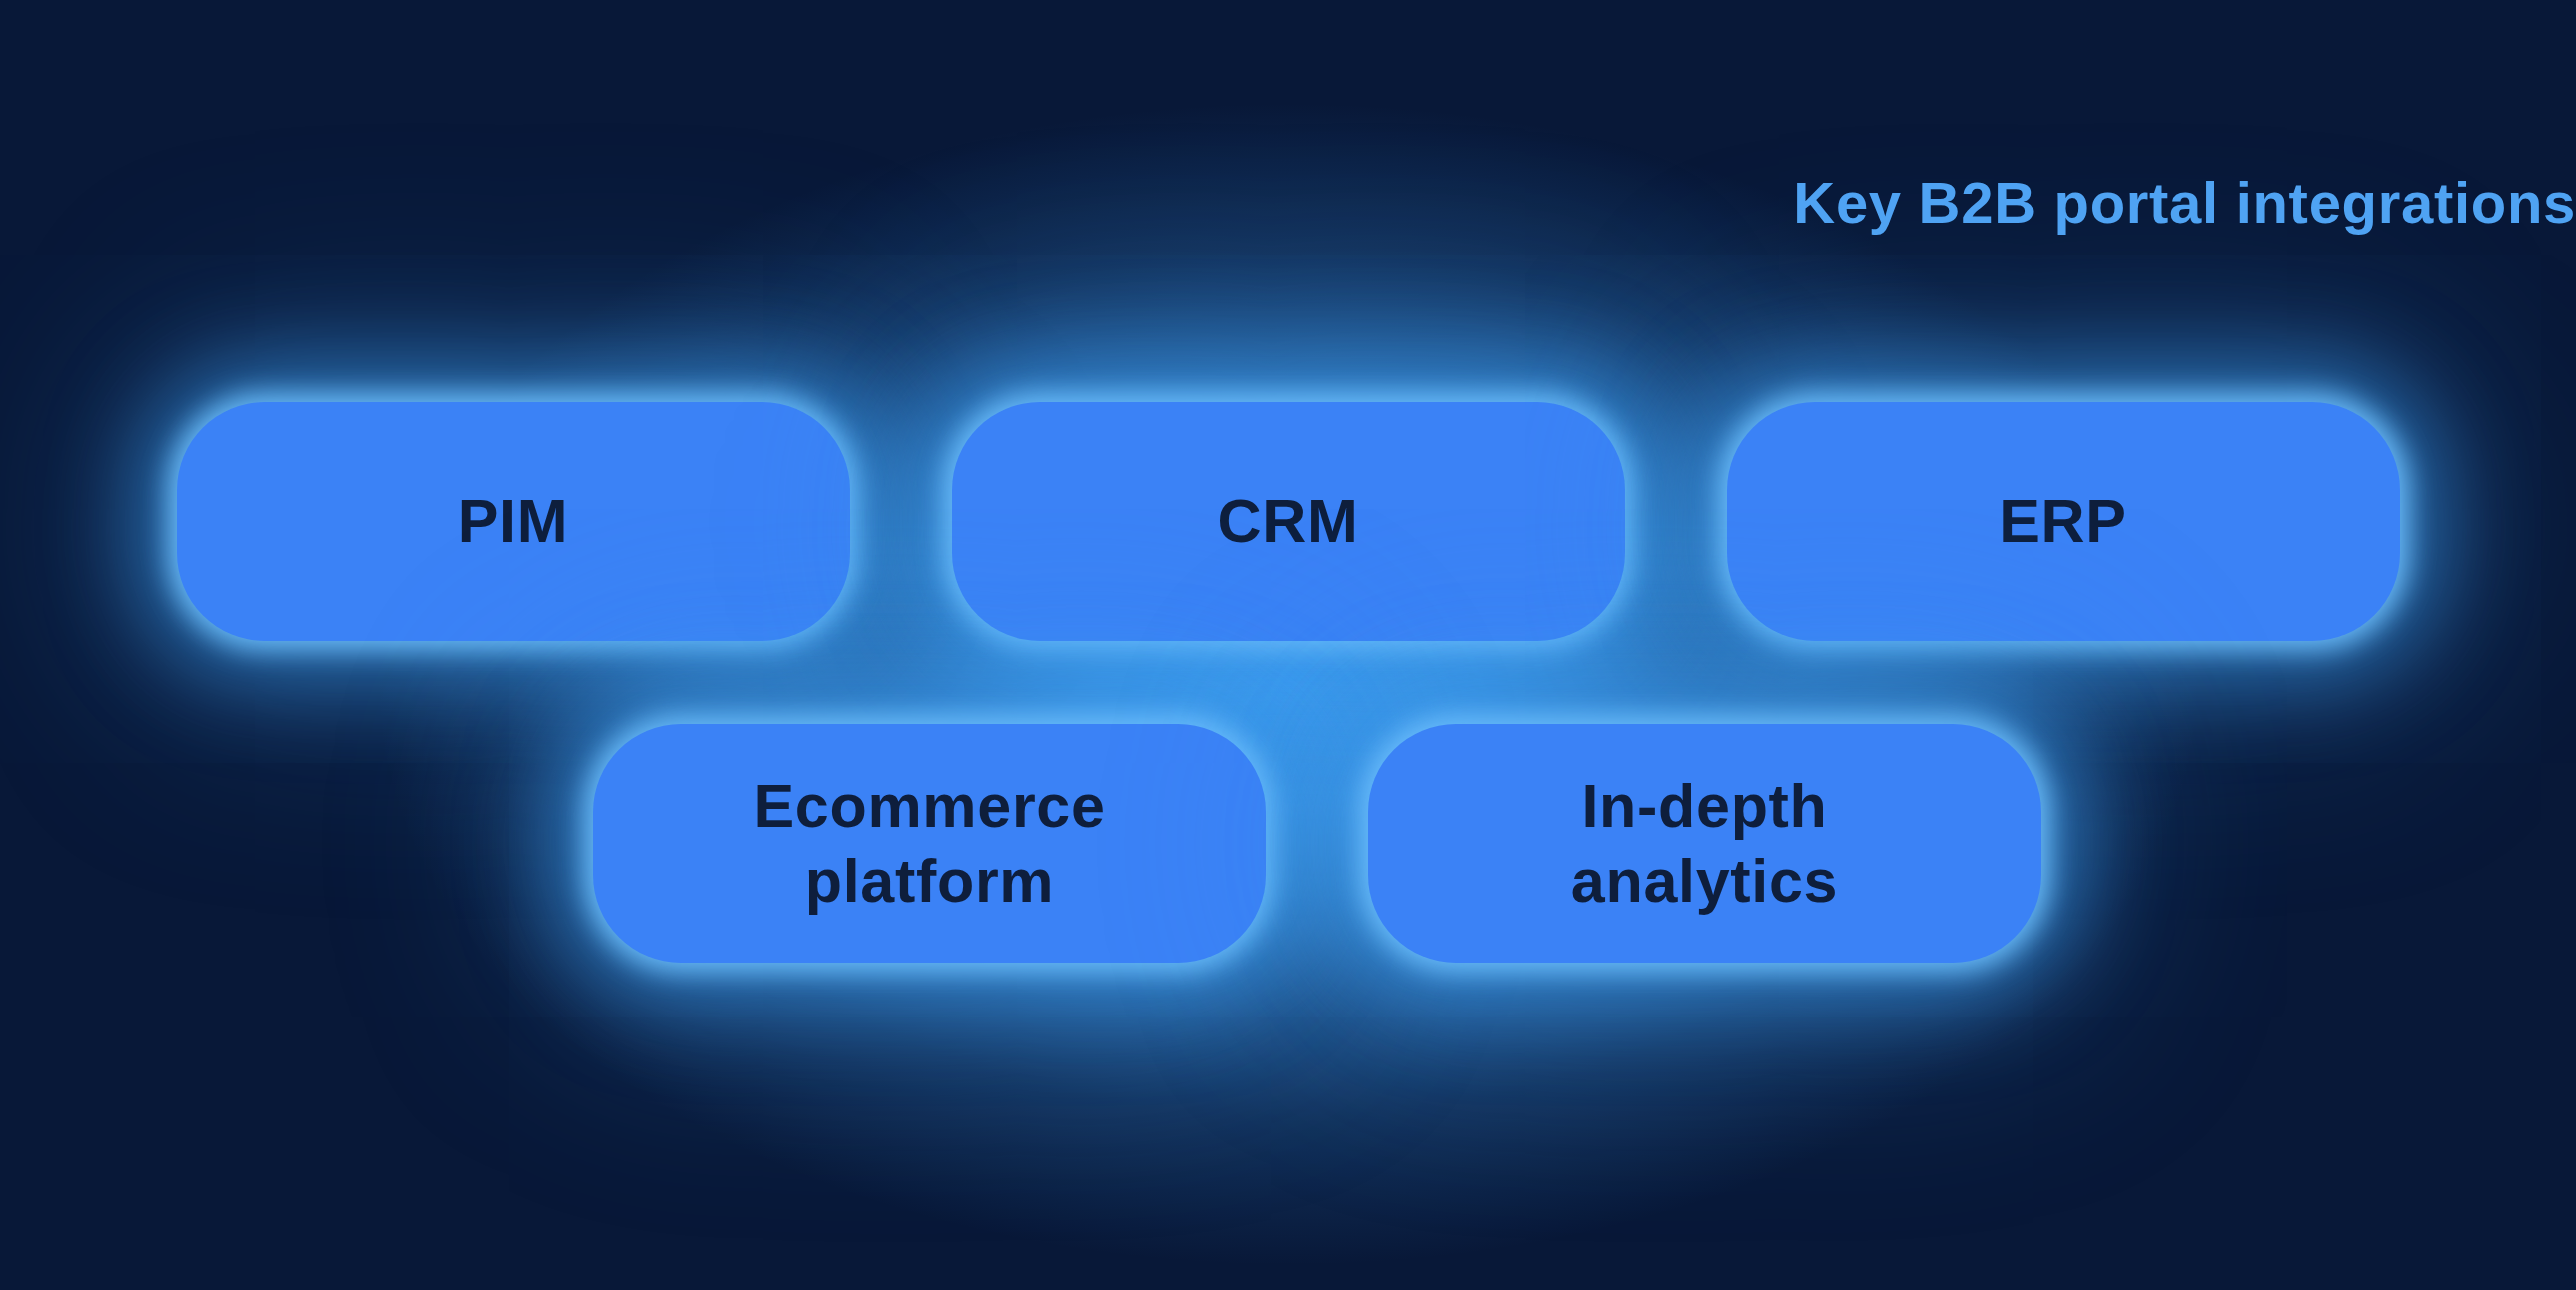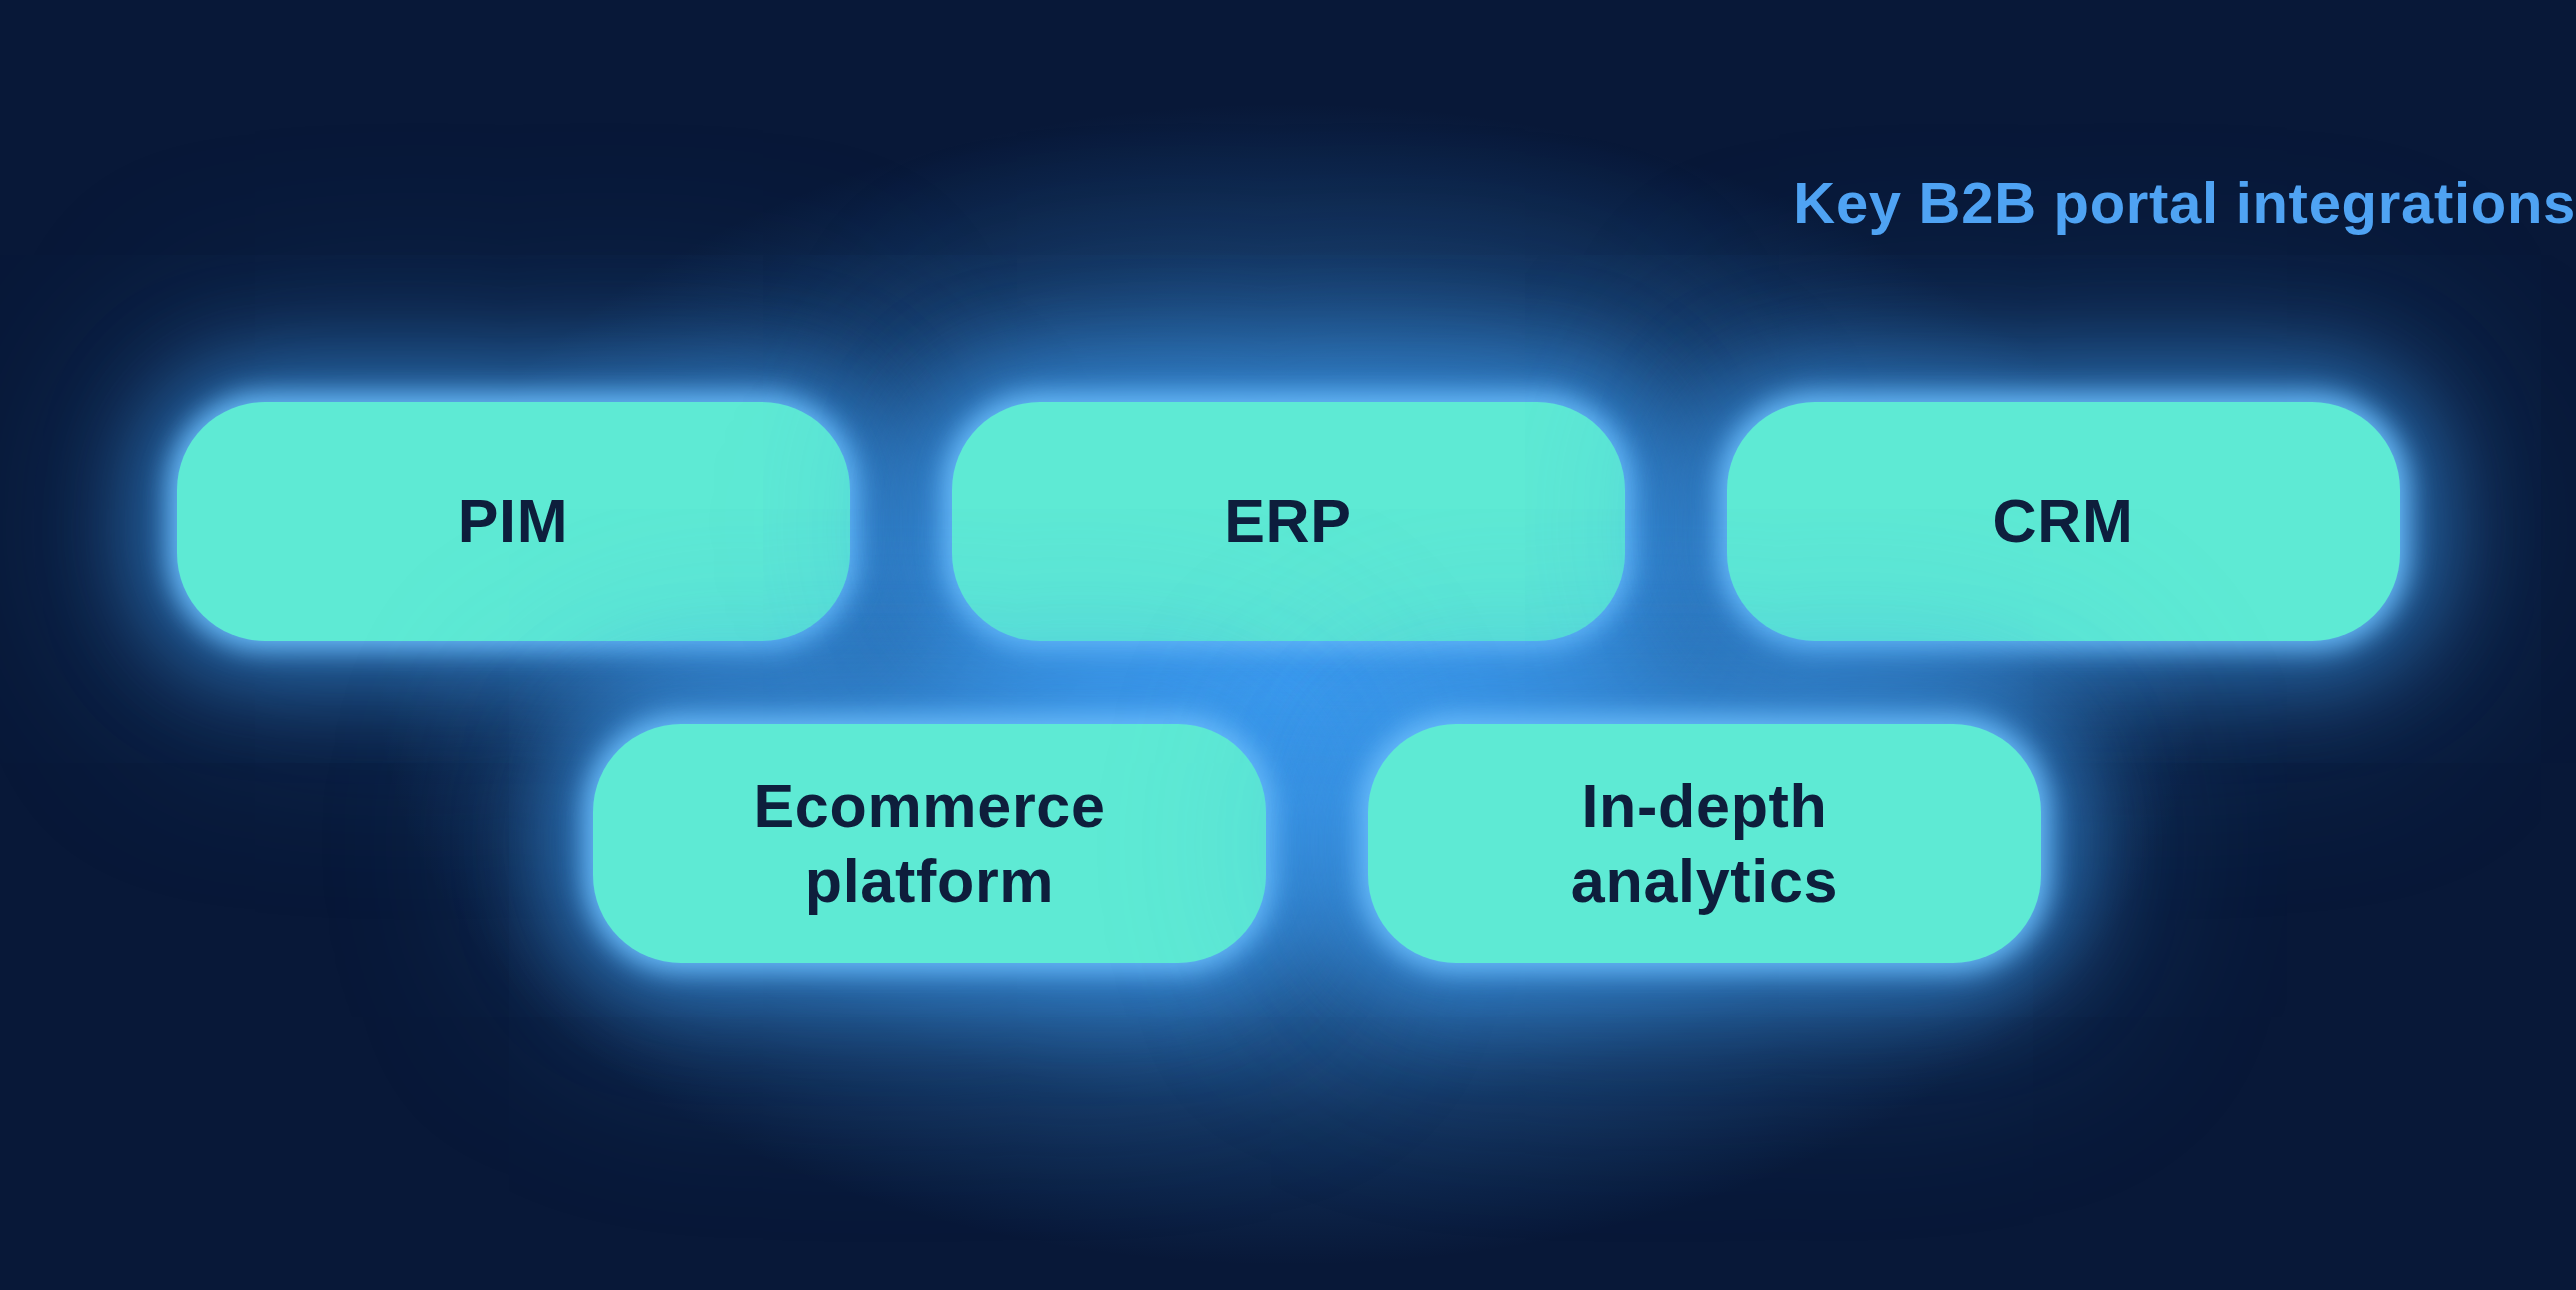--- a/index.html
+++ b/index.html
@@ -45,21 +45,21 @@
     display: flex;
     justify-content: center;
     gap: 102px;
     z-index: 2;
   }
   .row-top    { top: 402px; }
   .row-bottom { top: 724px; margin-left: 29px; }
   .box {
     width: 673px;
     height: 239px;
-    background: #5eead4;
+    background: #3b82f6;
     border-radius: 88px;
     display: flex;
     align-items: center;
     justify-content: center;
     box-shadow:
       0 0 26px 8.8px rgba(108,190,252,0.95),
       0 0 88px 37px rgba(61,155,239,0.60),
       0 0 190px 80px rgba(61,155,239,0.25);
   }
   .box-label {
@@ -79,24 +79,24 @@
 
   <div class="background-glow"></div>
 
   <h1 class="title">Key B2B portal integrations</h1>
 
   <div class="row row-top">
     <div class="box">
       <span class="box-label">PIM</span>
     </div>
     <div class="box">
-      <span class="box-label">ERP</span>
+      <span class="box-label">CRM</span>
     </div>
     <div class="box">
-      <span class="box-label">CRM</span>
+      <span class="box-label">ERP</span>
     </div>
   </div>
 
   <div class="row row-bottom">
     <div class="box">
       <span class="box-label">Ecommerce platform</span>
     </div>
     <div class="box">
       <span class="box-label">In-depth analytics</span>
     </div>

